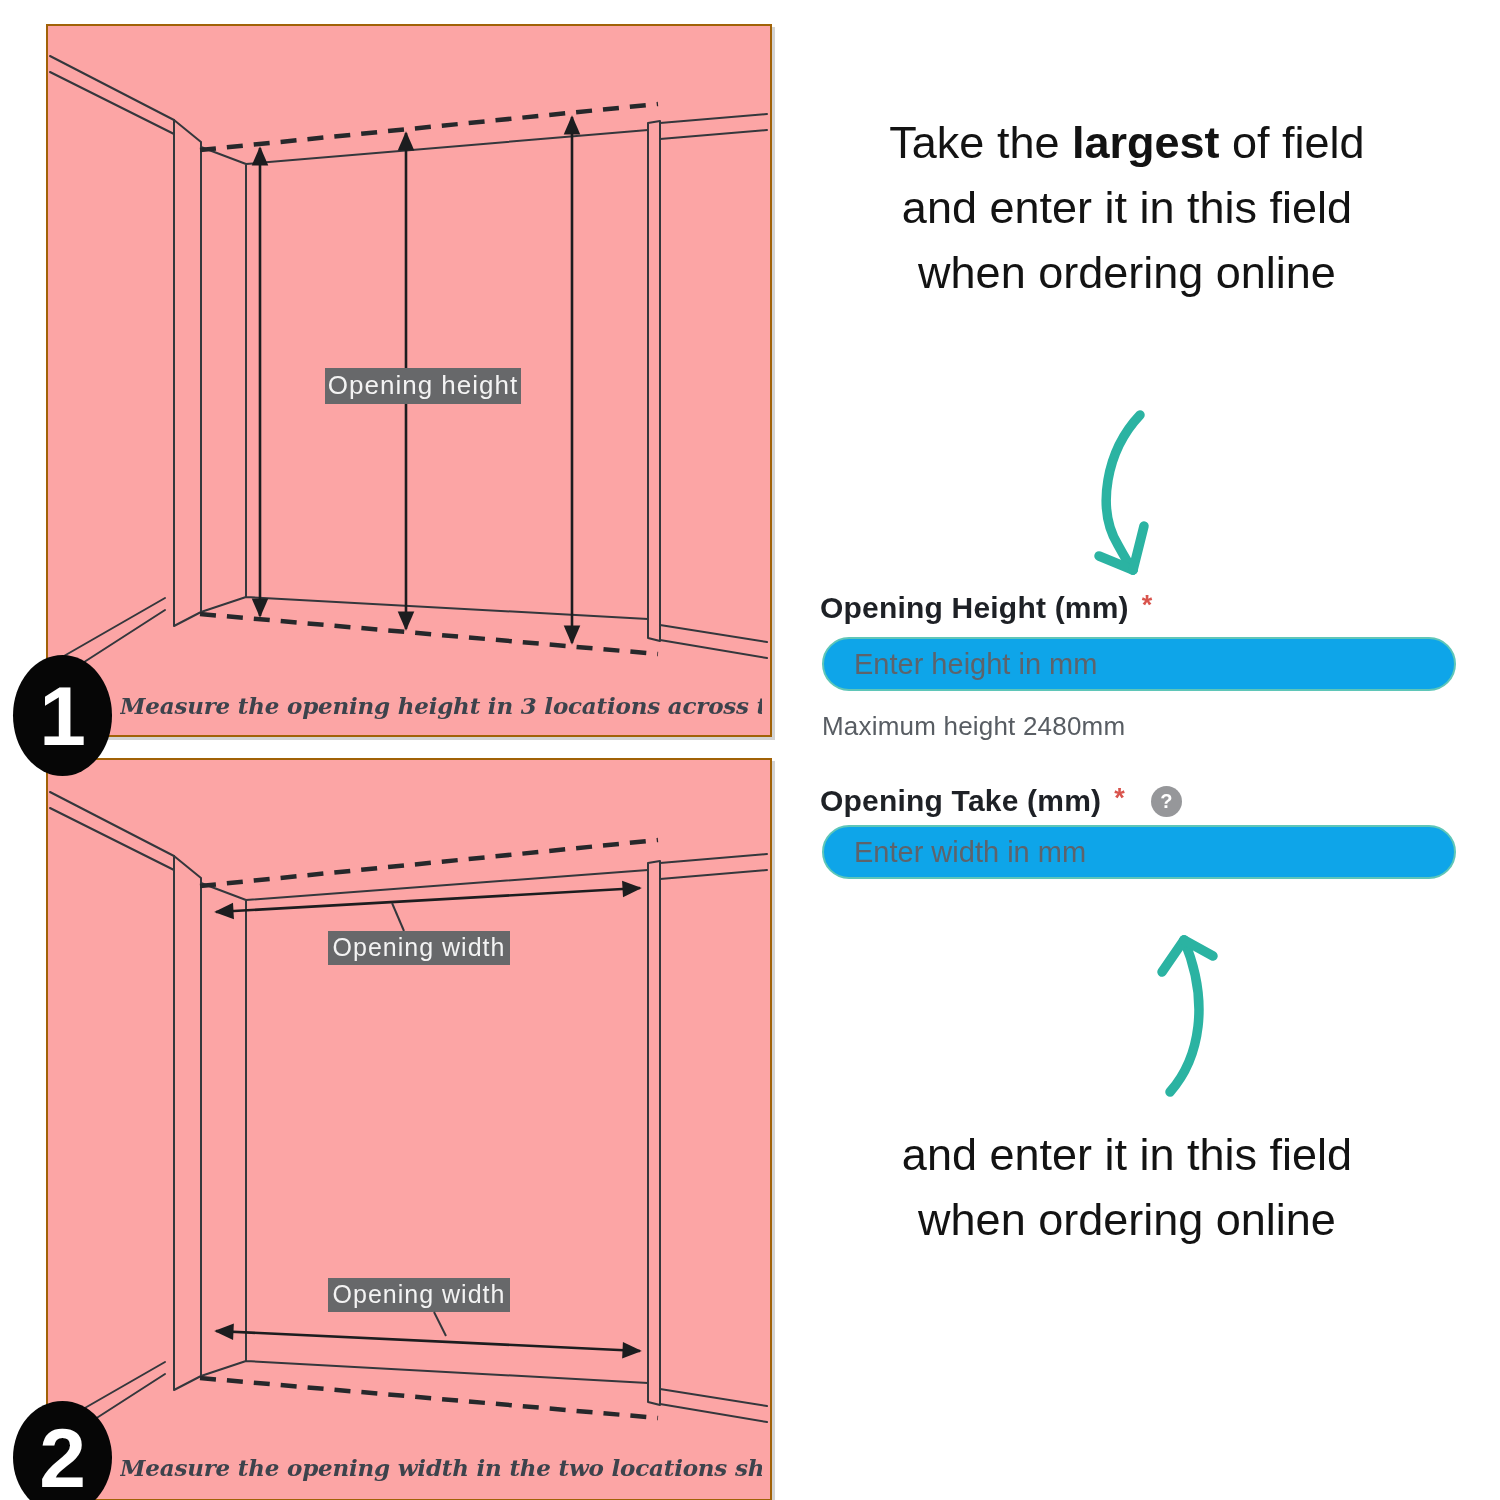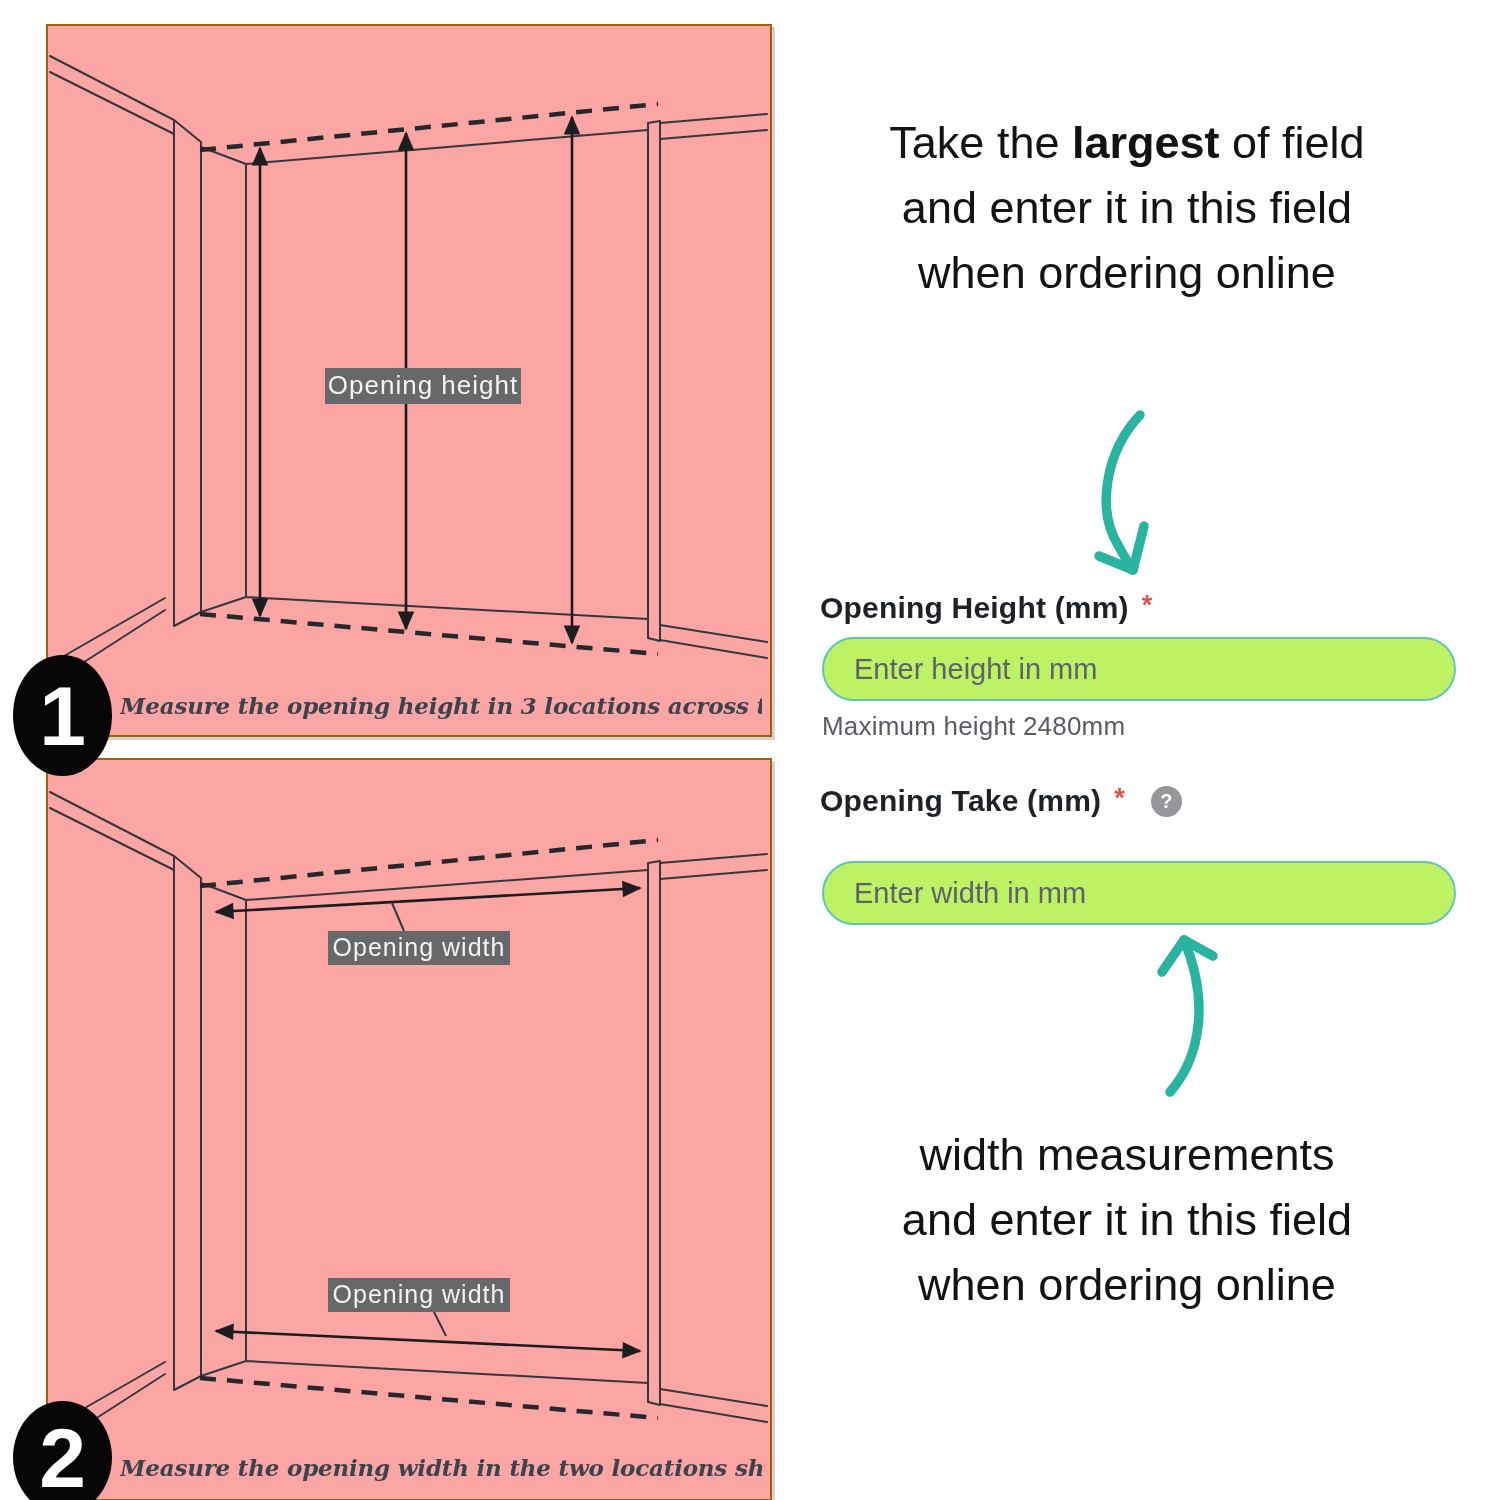--- a/index.html
+++ b/index.html
@@ -50,28 +50,28 @@
   }
   #height-label-row{top:591px;}
   #width-label-row{top:784px;}
   .req{color:#d9544d;font-size:27px;margin-left:13px;align-self:flex-start;line-height:1.1;}
   .help-badge{
     width:31px;height:31px;border-radius:50%;background:#96979a;color:#fff;
     display:flex;align-items:center;justify-content:center;
     font-size:20px;font-weight:700;margin-left:26px;cursor:pointer;
   }
   .pill-input{
-    position:absolute;left:822px;width:634px;height:64px;box-sizing:border-box;
-    border:2.5px solid #5fc6b8;border-radius:34px;background:#bef264;
+    position:absolute;left:822px;width:634px;height:54px;box-sizing:border-box;
+    border:2.5px solid #5fc6b8;border-radius:34px;background:#0ea5e9;
     padding:0 30px;font-family:"Liberation Sans",sans-serif;
     font-size:29px;color:#3a3f46;outline:none;
   }
   .pill-input::placeholder{color:#5e636b;opacity:1;}
   #opening-height-input{top:637px;}
-  #opening-width-input{top:825px;margin-top:36px;}
+  #opening-width-input{top:825px;}
   .helper-text{
     position:absolute;left:822px;top:711px;font-size:26px;color:#585d63;letter-spacing:0.2px;
   }
   .curved-arrow{position:absolute;}
   #arrow-down{left:1078px;top:407px;}
   #arrow-up{left:1136px;top:912px;}
   .teal{stroke:#2bb3a2;stroke-width:9.5;fill:none;stroke-linecap:round;stroke-linejoin:round;}
 </style>
 </head>
 <body>
@@ -188,16 +188,15 @@
 </div>
 <input class="pill-input" id="opening-width-input" type="text" placeholder="Enter width in mm" style="">
 
 <svg class="curved-arrow" id="arrow-up" width="120" height="188" viewBox="0 0 120 188">
   <path class="teal" d="M34,180 C64,146 74,90 48,28"></path>
   <path class="teal" d="M48,28 L26,60"></path>
   <path class="teal" d="M48,28 L77,44"></path>
 </svg>
 
 <div class="instr" id="instr-width">
-  <div>width measurements</div>
   <div>and enter it in this field</div>
   <div>when ordering online</div>
 </div>
 
 </body></html>

